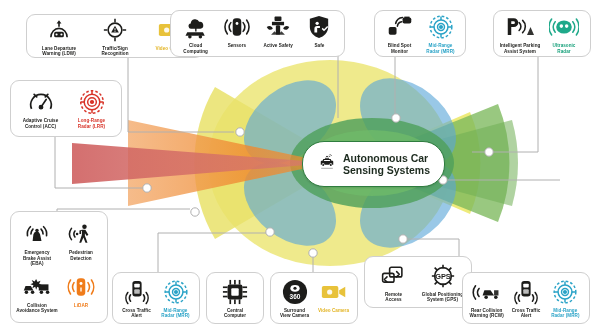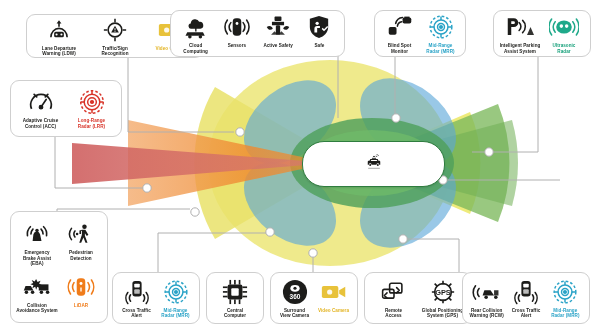--- a/index.html
+++ b/index.html
@@ -152,20 +152,21 @@
       <svg width="20" height="20" viewBox="0 0 24 24" fill="#1d1d1b">
         <path d="M11.6 2.3a.7.7 0 0 1 .8 0c.5.3.9.8 1 1.4h-2.8c.1-.6.5-1.1 1-1.4z"></path>
         <path d="M9.5 4.6h5v1.1h-5z"></path>
         <path d="M6.6 8.2 7.6 6h8.8l1 2.2h1.1c.6 0 1 .5 1 1v3.6h-1.3a1.6 1.6 0 0 0-3.2 0H9a1.6 1.6 0 0 0-3.2 0H4.5V9.2c0-.5.4-1 1-1h1.1zM8.7 7.1l-.6 1.4h7.8l-.6-1.4H8.7z"></path>
         <circle cx="7.4" cy="13.3" r="1.2"></circle>
         <circle cx="16.6" cy="13.3" r="1.2"></circle>
         <path d="M5 16.6h14v1H5z" opacity=".45"></path>
         <path d="M13.9 2.6a5 5 0 0 1 1.6 1.1l.6-.6a6 6 0 0 0-1.9-1.3l-.3.8zM15 .9a7.4 7.4 0 0 1 2.4 1.6l.6-.6A8.4 8.4 0 0 0 15.3.1L15 .9z" opacity=".8"></path>
       </svg>
     </span>
+    <span class="ctext"><span>Autonomous Car</span><br><span>Sensing Systems</span></span>
   </div>
 
   <div class="card" style="left:26px;top:14px;width:178px;height:44px;">
     <div class="row">
       <div class="cell">
         <span class="glyph">
           <svg width="26" height="22" viewBox="0 0 32 26" fill="#1d1d1b">
             <path d="M16 1l3 4h-2v4h-2V5h-2l3-4z"></path>
             <path d="M6 22c0-6 4.5-11 10-11s10 5 10 11" fill="none" stroke="#1d1d1b" stroke-width="2"></path>
             <rect x="10" y="15" width="12" height="7" rx="2"></rect>
@@ -476,21 +477,21 @@
             <rect x="1" y="3" width="19" height="14" rx="2"></rect>
             <path d="M21 8l7-4v12l-7-4z"></path>
             <circle cx="10" cy="10" r="3" fill="#fff" opacity=".9"></circle>
           </svg>
         </span>
         <span class="cap yellow" style="white-space:pre-line">Video Camera</span>
       </div>
     </div>
   </div>
 
-  <div class="card" style="left:364px;top:272px;width:108px;height:52px;">
+  <div class="card" style="left:364px;top:256px;width:108px;height:52px;">
     <div class="row">
       <div class="cell">
         <span class="glyph">
           <svg width="28" height="22" viewBox="0 0 32 24" fill="none" stroke="#1d1d1b" stroke-width="1.8">
             <rect x="11" y="2" width="14" height="11" rx="2"></rect>
             <rect x="3" y="9" width="13" height="10" rx="2"></rect>
             <path d="M19 7l3 3-3 3M8 13l-3 3 3 3" stroke-linecap="round" stroke-linejoin="round"></path>
           </svg>
         </span>
         <span class="cap" style="white-space:pre-line">Remote

